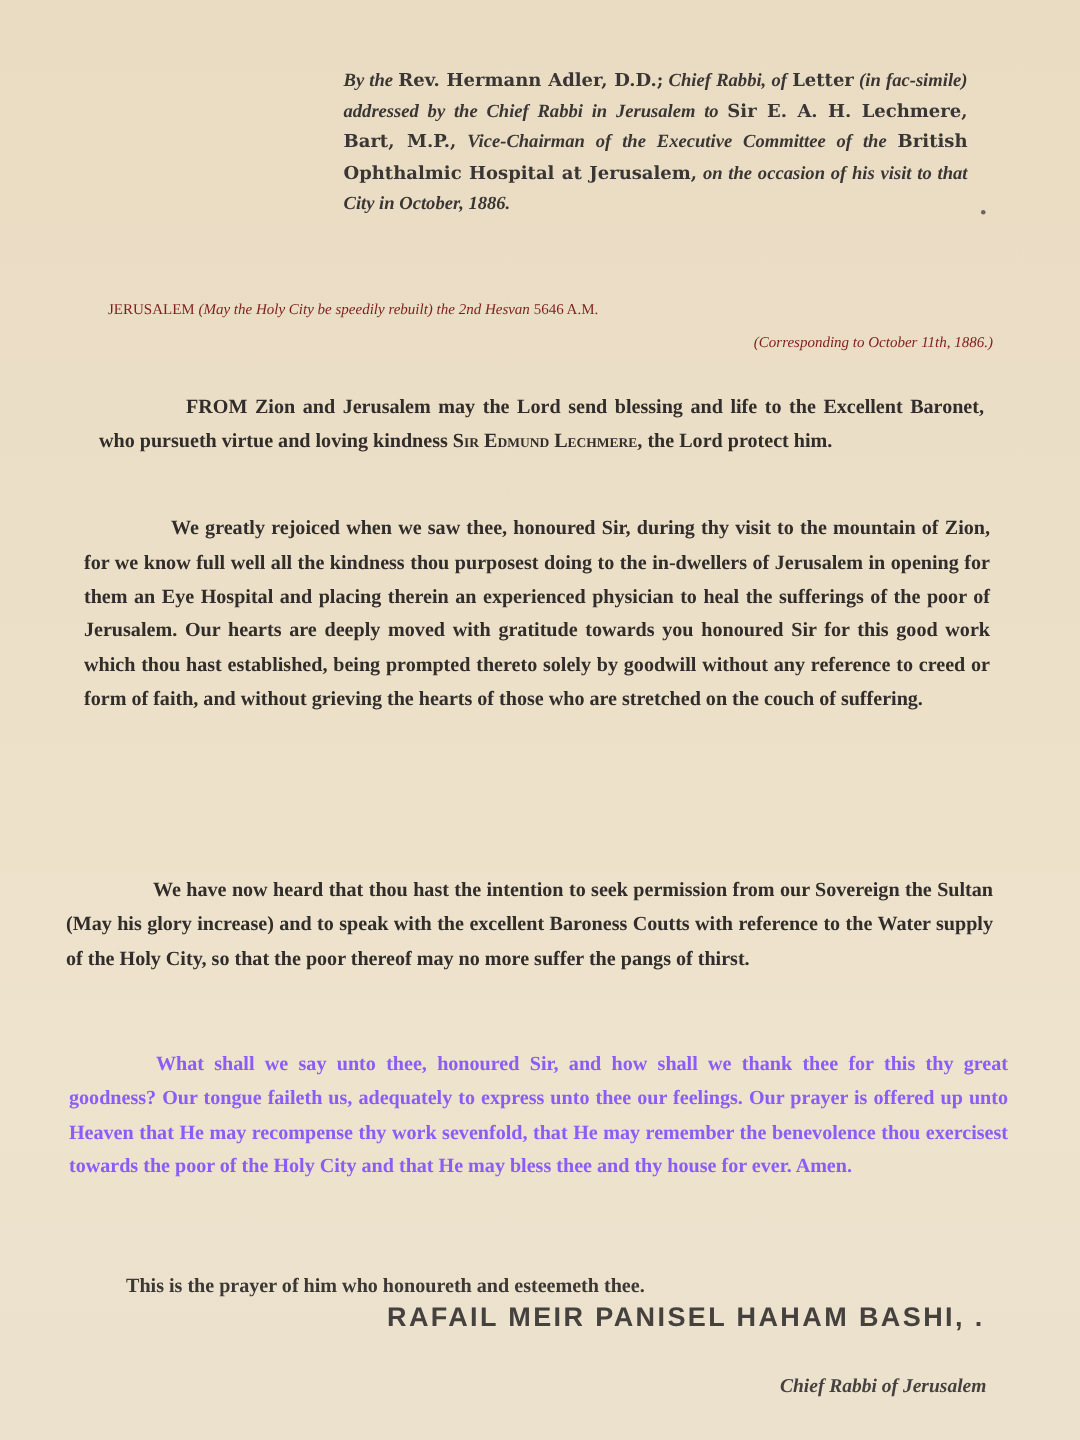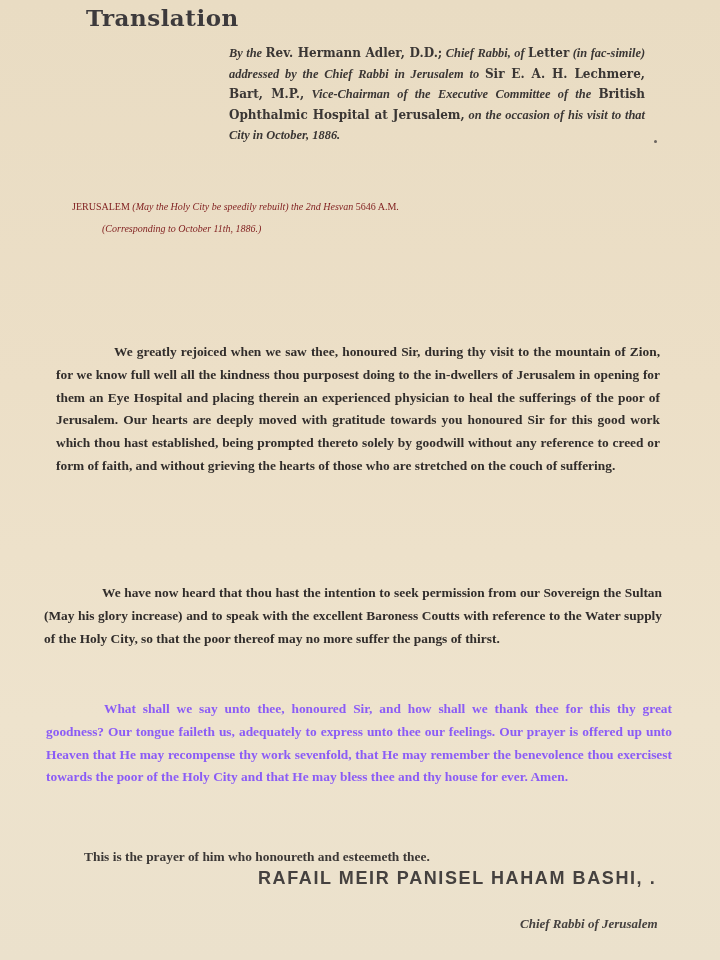--- a/index.html
+++ b/index.html
@@ -21,21 +21,21 @@
     font-size: 12.4px; line-height: 20.5px; font-style: italic; font-weight: bold;
     color: #3a3634; text-align: justify; text-align-last: left;
   }
   .preamble .bl { font-style: normal; font-family: "DejaVu Serif", serif; font-size: 12px; font-weight: bold; }
   .dateline {
     position: absolute; left: 72px; top: 196px; width: 590px;
     font-size: 10px; line-height: 22px; font-weight: normal; color: #7f1d1d;
   }
   .dateline .it { font-style: italic; }
   .dateline .sc { font-variant: small-caps; }
-  .dateline .l2 { display: block; padding-left: 30px; }
+  .dateline .l2 { display: block; padding-left: 30px; text-align: right; }
   .para {
     position: absolute; left: 66px; width: 590px;
     font-size: 13.4px; line-height: 22.8px; font-weight: bold; color: #312d2b;
     text-align: justify; text-align-last: left; text-indent: 58px;
     margin: 0;
   }
   .para .sc { font-variant: small-caps; }
   .p1 { top: 260px; }
   .p2 { top: 341px; left: 56px; width: 604px; }
   .p3 { top: 538px; left: 102px; text-indent: 0; width: 400px; }
@@ -51,31 +51,31 @@
     position: absolute; left: 520px; top: 916px;
     font-size: 13px; font-style: italic; color: #45413f; font-weight: bold; text-align: center;
   }
   .speck { position: absolute; width: 3px; height: 3px; border-radius: 50%; background: #6b6560; }
 </style>
 </head>
 <body>
 
 <div class="page">
 
-  <div class="title">Translation</div>
 
   <div class="preamble">
     <span>By the </span><span class="bl">Rev. Hermann Adler, D.D.;</span><span> Chief Rabbi, of </span><span class="bl">Letter</span><span> (in fac-simile) addressed by the Chief Rabbi in Jerusalem to </span><span class="bl">Sir E. A. H. Lechmere, Bart, M.P.,</span><span> Vice-Chairman of the Executive Committee of the </span><span class="bl">British Ophthalmic Hospital at Jerusalem,</span><span> on the occasion of his visit to that City in October, 1886.</span>
   </div>
 
   <div class="dateline">
     <span>JERUSALEM</span><span class="it"> (May the Holy City be speedily rebuilt) the 2nd Hesvan </span><span>5646</span><span class="sc"> A.M.</span>
     <span class="l2 it">(Corresponding to October 11th, 1886.)</span>
   </div>
 
+  <p class="para p1"><span>FROM Zion and Jerusalem may the Lord send blessing and life to the Excellent Baronet, who pursueth virtue and loving kindness </span><span class="sc">Sir Edmund Lechmere,</span><span> the Lord protect him.</span></p>
 
   <p class="para p2">We greatly rejoiced when we saw thee, honoured Sir, during thy visit to the mountain of Zion, for we know full well all the kindness thou purposest doing to the in-dwellers of Jerusalem in opening for them an Eye Hospital and placing therein an experienced physician to heal the sufferings of the poor of Jerusalem. Our hearts are deeply moved with gratitude towards you honoured Sir for this good work which thou hast established, being prompted thereto solely by goodwill without any reference to creed or form of faith, and without grieving the hearts of those who are stretched on the couch of suffering.</p>
 
 
   <p class="para p4">We have now heard that thou hast the intention to seek permission from our Sovereign the Sultan (May his glory increase) and to speak with the excellent Baroness Coutts with reference to the Water supply of the Holy City, so that the poor thereof may no more suffer the pangs of thirst.</p>
 
   <p class="para p5">What shall we say unto thee, honoured Sir, and how shall we thank thee for this thy great goodness? Our tongue faileth us, adequately to express unto thee our feelings. Our prayer is offered up unto Heaven that He may recompense thy work sevenfold, that He may remember the benevolence thou exercisest towards the poor of the Holy City and that He may bless thee and thy house for ever. Amen.</p>
 
   <p class="para p6">This is the prayer of him who honoureth and esteemeth thee.</p>
 

